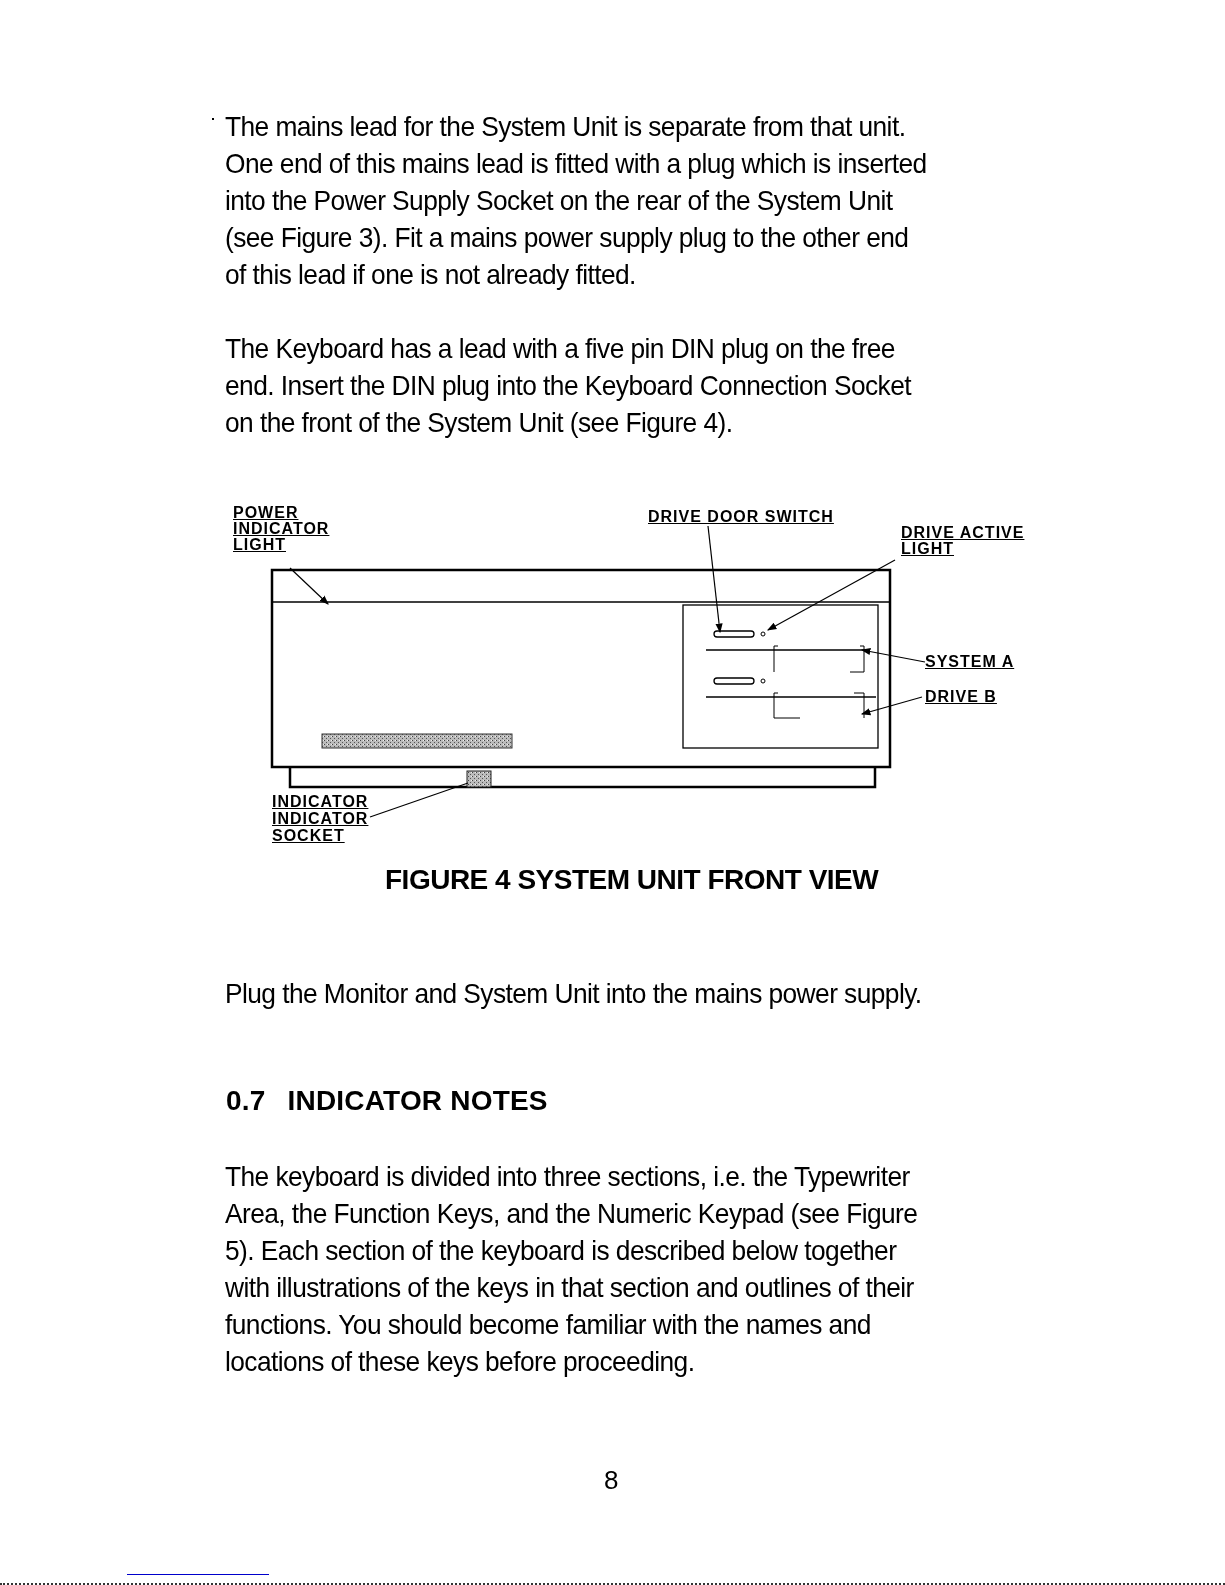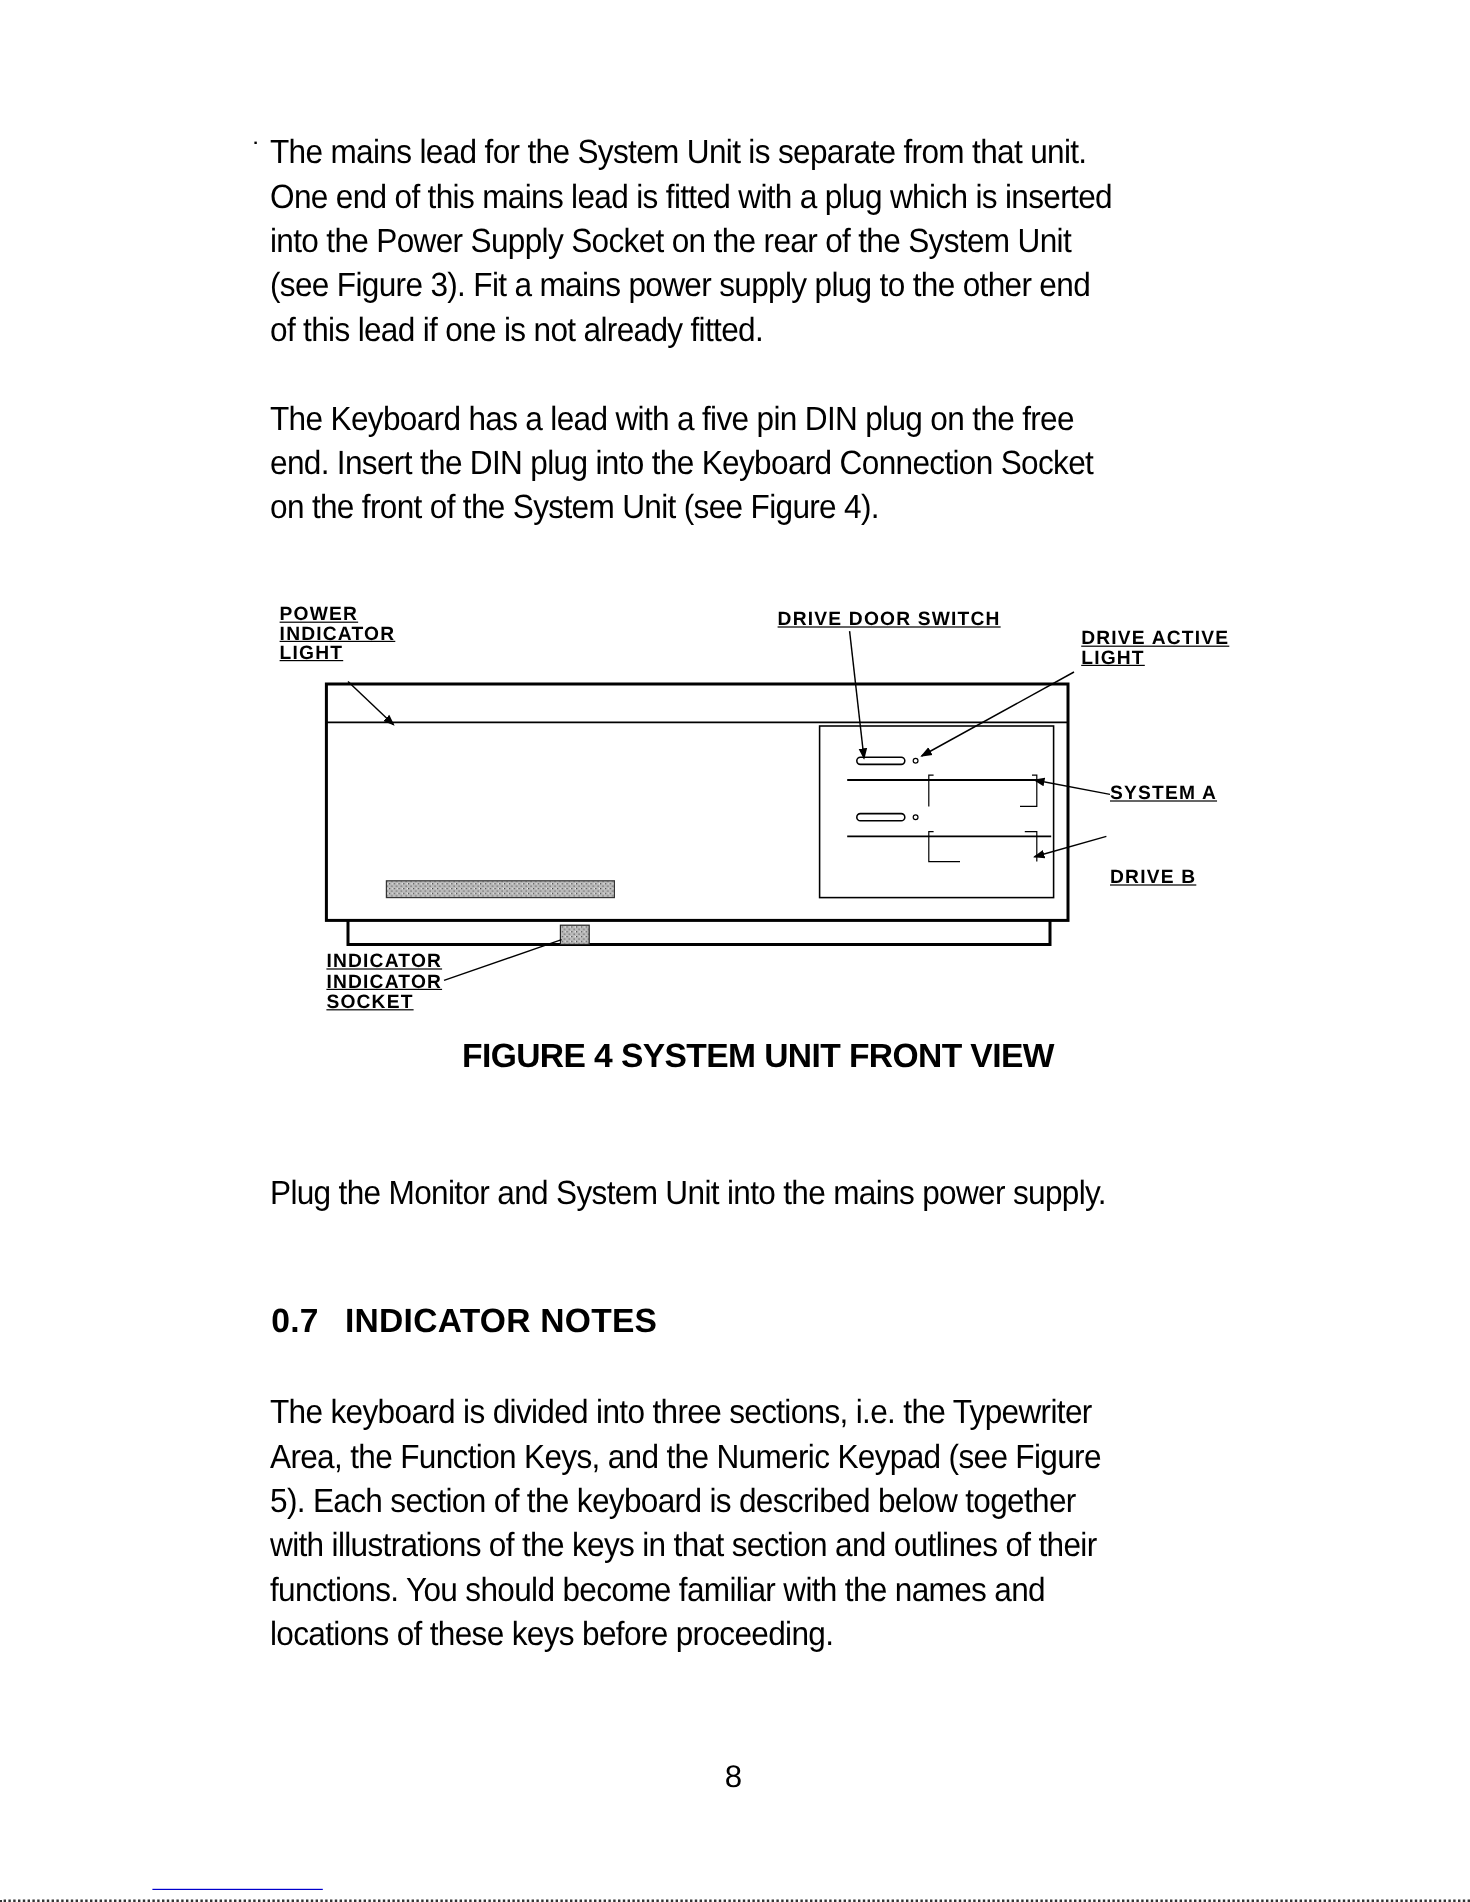--- a/index.html
+++ b/index.html
@@ -84,21 +84,21 @@
     <div>POWER</div>
     <div>INDICATOR</div>
     <div>LIGHT</div>
   </div>
   <div class="lbl" style="left:423px;top:9px;">DRIVE DOOR SWITCH</div>
   <div class="lbl" style="left:676px;top:25px;">
     <div>DRIVE ACTIVE</div>
     <div>LIGHT</div>
   </div>
   <div class="lbl" style="left:700px;top:154px;">SYSTEM A</div>
-  <div class="lbl" style="left:700px;top:189px;margin-top:35px;">DRIVE B</div>
+  <div class="lbl" style="left:700px;top:189px;">DRIVE B</div>
   <div class="lbl" style="left:47px;top:293px;line-height:17px;">
     <div>INDICATOR</div>
     <div>INDICATOR</div>
     <div>SOCKET</div>
   </div>
 </div>
 
 <div class="caption">FIGURE 4 SYSTEM UNIT FRONT VIEW</div>
 
 <div class="para" style="top:975px;">

